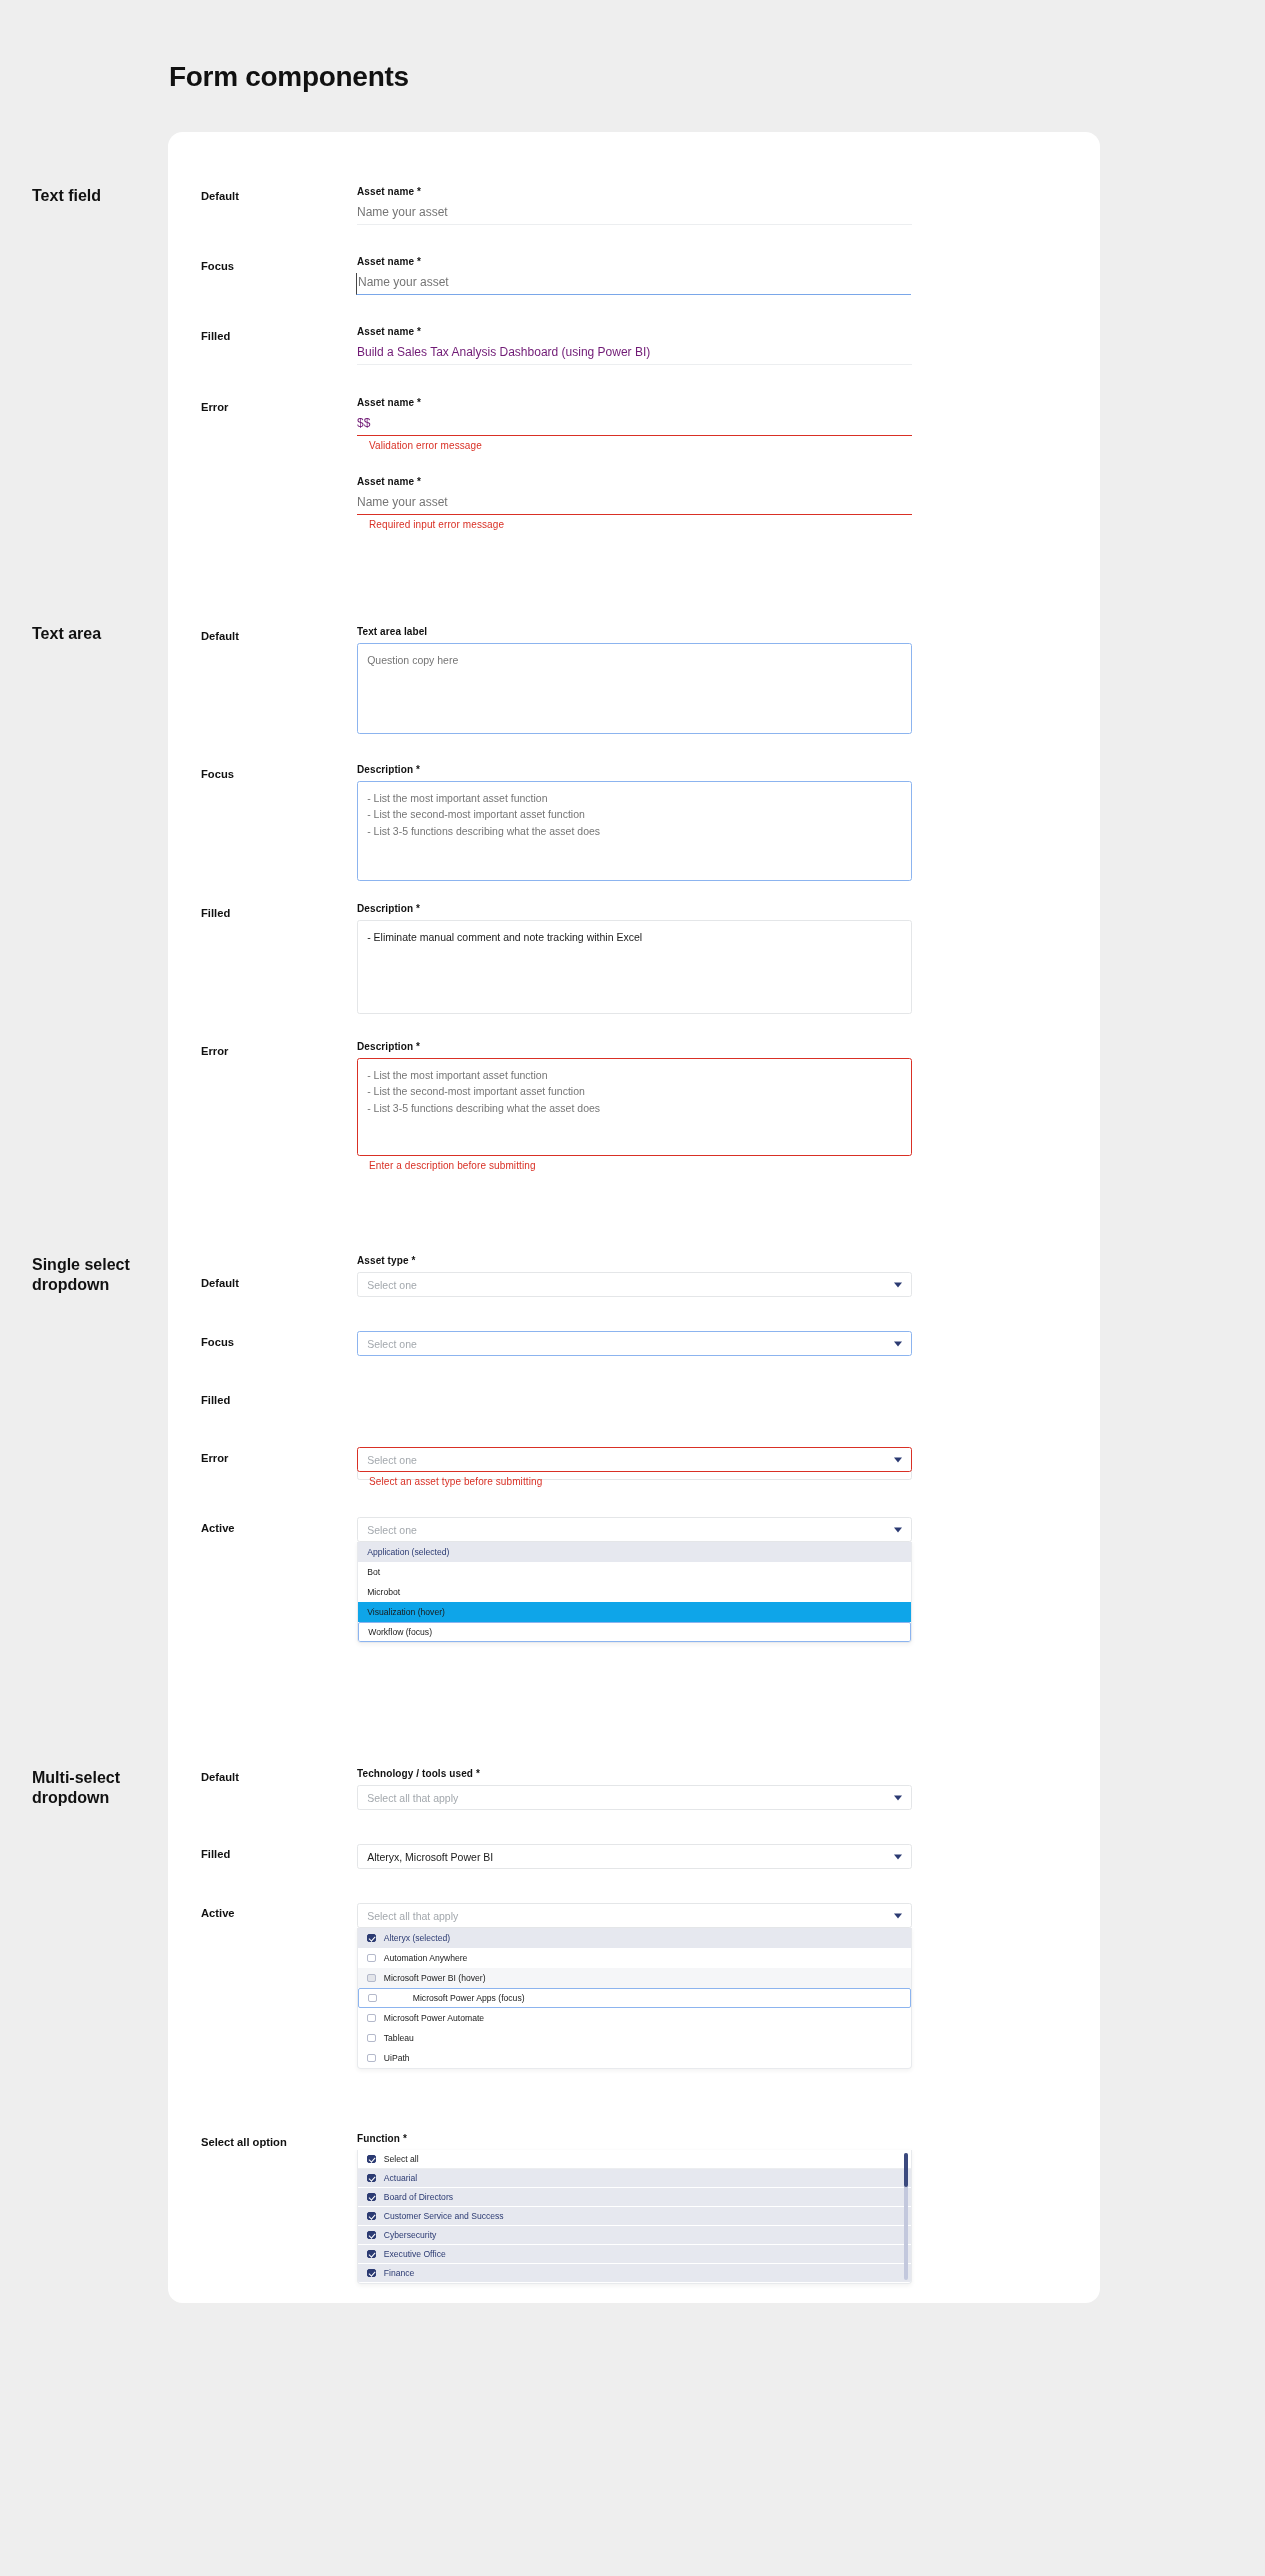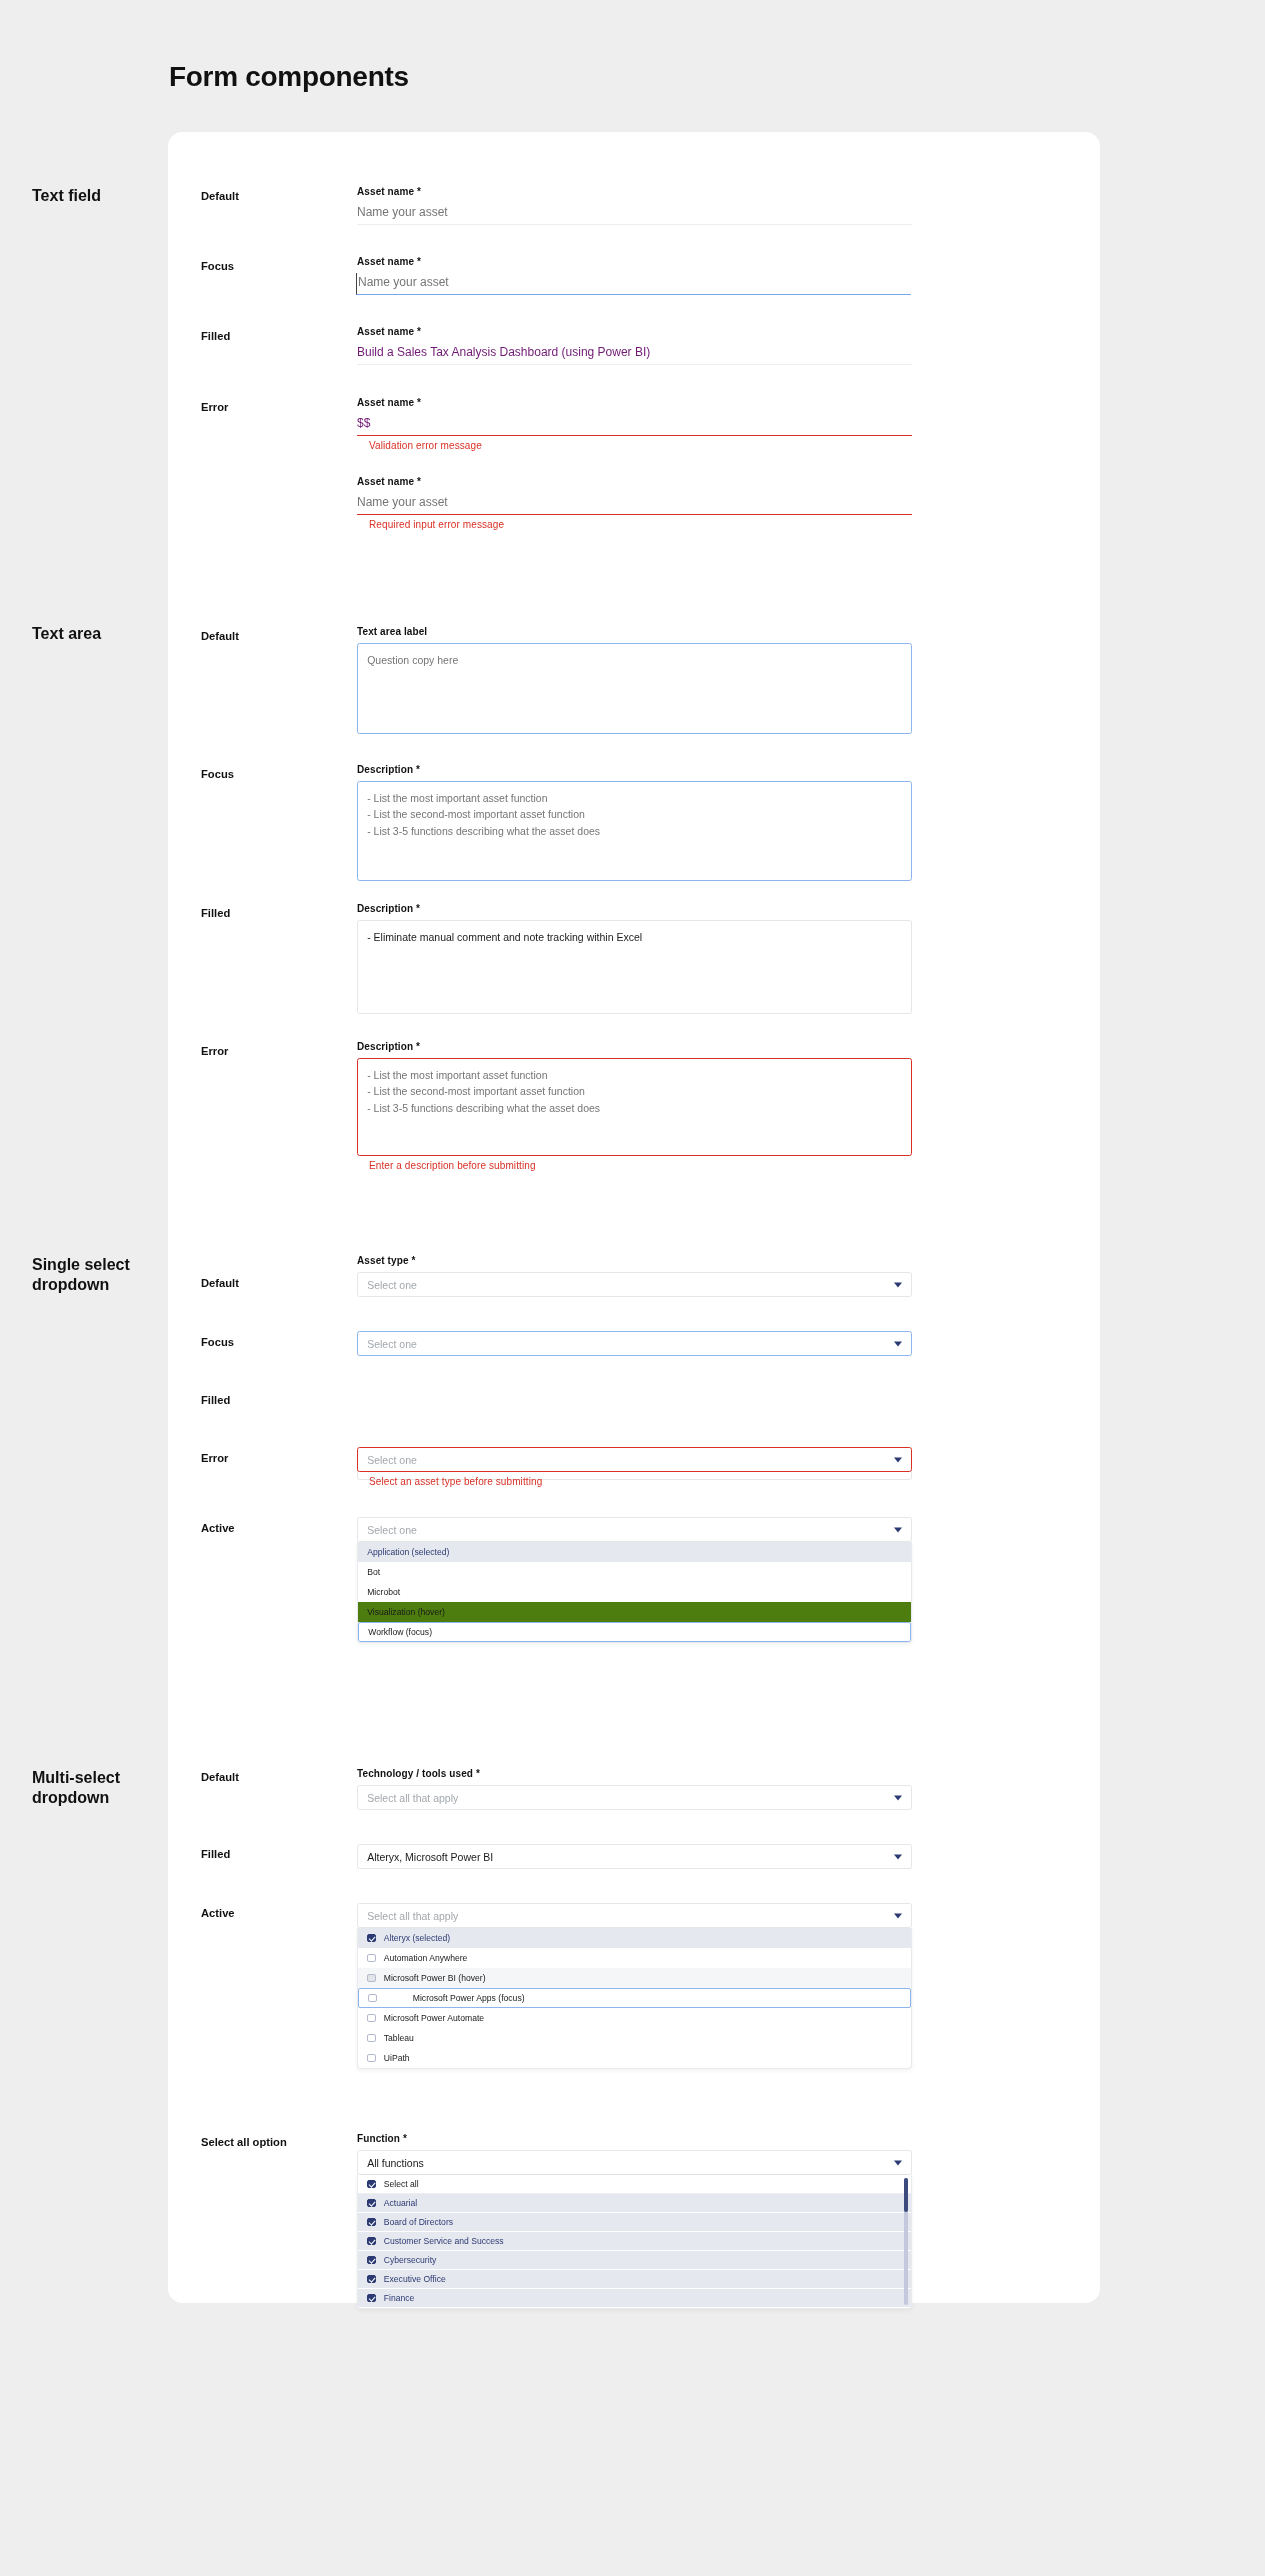--- a/index.html
+++ b/index.html
@@ -152,21 +152,21 @@
   }
   .dd-opt {
     height: 20px;
     display: flex;
     align-items: center;
     padding: 0 9.2px;
     font-size: 8.6px;
     color: #1a1a1a;
   }
   .dd-opt.selected { background: #e6e8ef; color: #2b3a72; }
-  .dd-opt.hover    { background: #4d7c0f; }
+  .dd-opt.hover    { background: #0ea5e9; }
   .dd-opt.focus    { border: 0.7px solid #8cb4ef; border-radius: 2px; }
 
   
   .cb-opt {
     height: 20px;
     display: flex;
     align-items: center;
     padding: 0 9.2px;
     font-size: 8.6px;
     color: #1a1a1a;
@@ -419,24 +419,20 @@
     <div class="cb-opt">
       <span class="cbox"></span>
       <span>UiPath</span>
     </div>
   </div>
 </div>
 
 <div class="state-label" style="top:2136px">Select all option</div>
 <div class="field" style="top:2133px">
   <div class="field-label">Function *</div>
-  <div class="dd">
-    <span>All functions</span>
-    <span class="caret-icon"></span>
-  </div>
   <div class="sa-panel">
     <div class="sa-rows">
       <div class="sa-opt plain">
         <span class="cbox checked"></span>
         <span>Select all</span>
       </div>
       <div class="sa-opt">
         <span class="cbox checked"></span>
         <span>Actuarial</span>
       </div>

